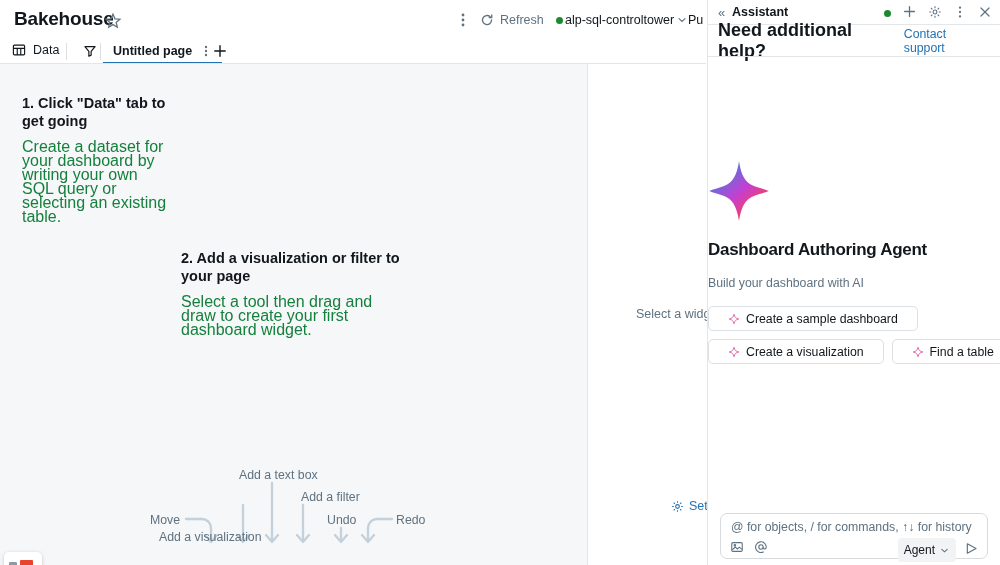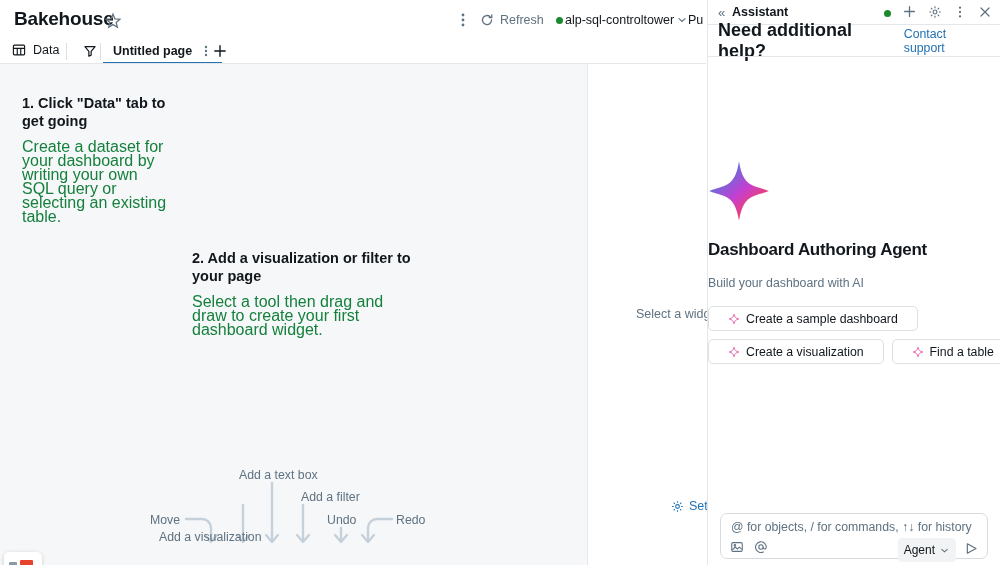--- a/index.html
+++ b/index.html
@@ -114,21 +114,21 @@
     font-size: 12.5px; color: #5f7281; white-space: nowrap;
   }
   #widget-settings {
     position: absolute; left: 83px; top: 435px;
     display: flex; align-items: center; gap: 5px;
     font-size: 12.5px; color: #2272b4; white-space: nowrap;
   }
 
   
   #step1 { position: absolute; left: 22px; top: 30px; width: 150px; }
-  #step2 { position: absolute; left: 192px; top: 185px; width: 225px; }
+  #step2 { position: absolute; left: 181px; top: 185px; width: 225px; }
   .step-title {
     font-size: 14.5px; font-weight: 700; color: #11171c;
     line-height: 18px; margin-bottom: 10px;
   }
   .step-body {
     font-size: 16px; color: #15803d; line-height: 14px;
   }
 
   
   #annotations { position: absolute; left: 0; top: 0; width: 587px; height: 501px; }

